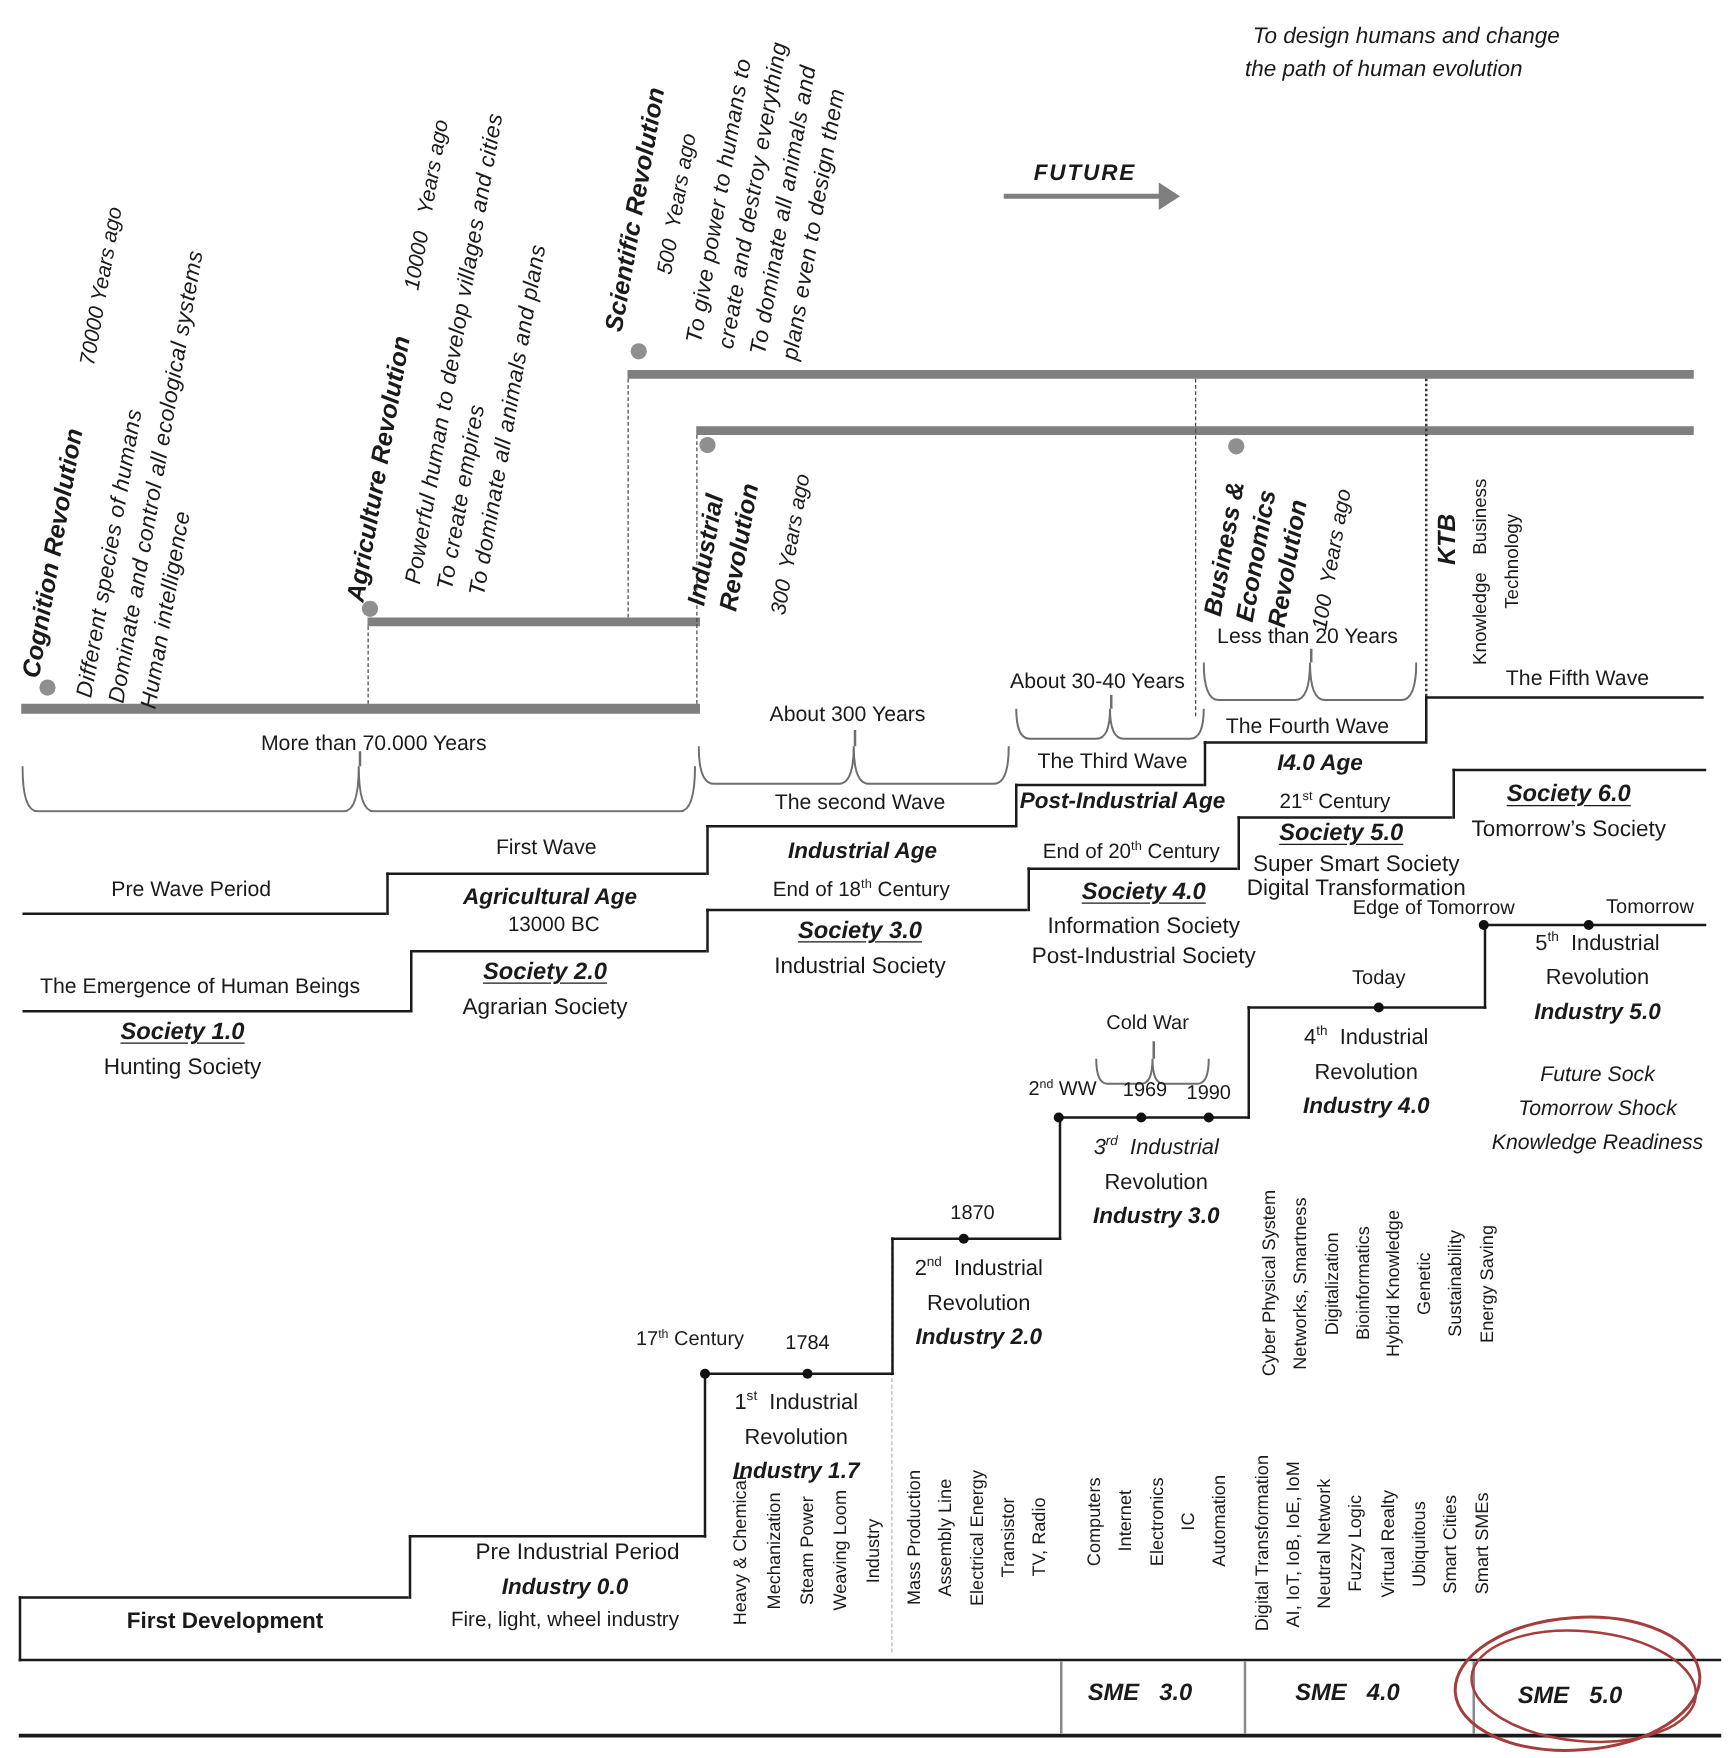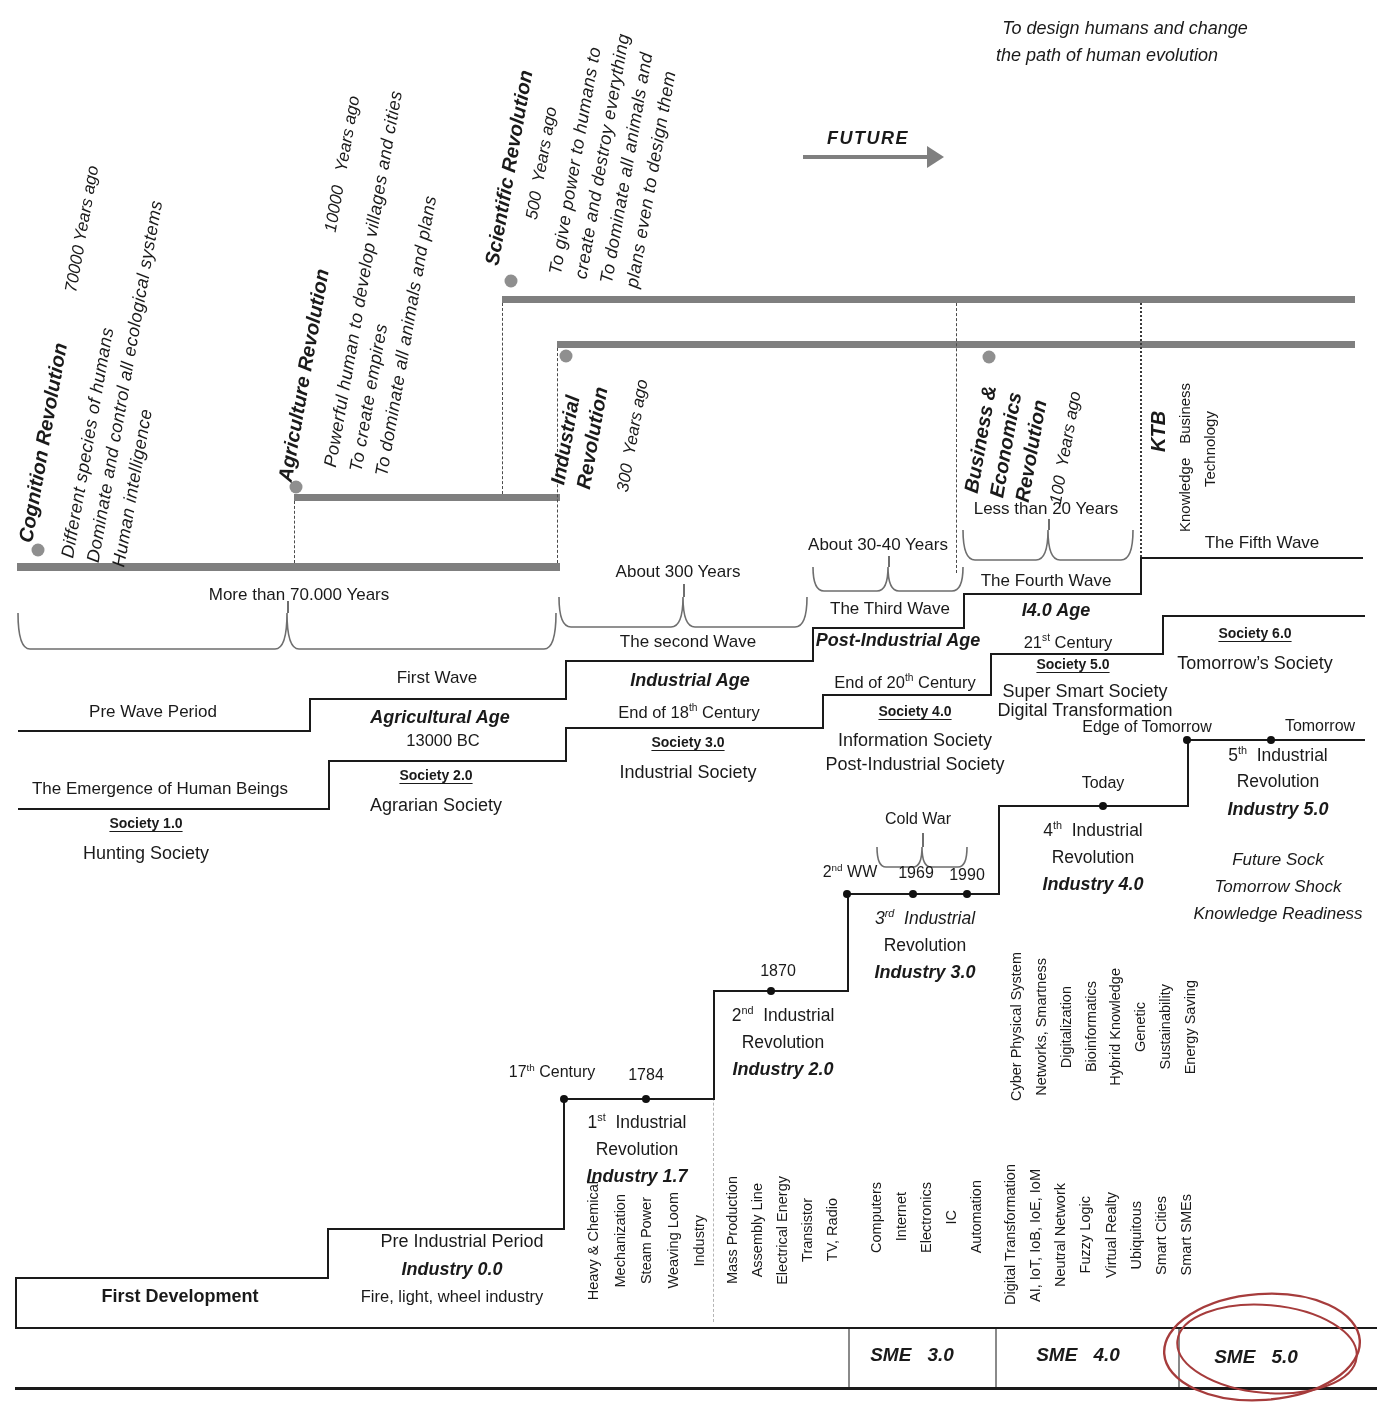--- a/index.html
+++ b/index.html
@@ -2,21 +2,21 @@
 <html><head>
 <meta charset="utf-8">
 <style>
   html,body{margin:0;padding:0;background:#fff;}
   .canvas{position:relative;width:1384px;height:1406px;background:#ffffff;overflow:hidden;
           font-family:"Liberation Sans",sans-serif;color:#1a1a1a;}
   
   .lbl{position:absolute;transform:translateX(-50%);white-space:nowrap;font-size:17px;text-align:center;line-height:1.15;}
   .xs{font-size:16px;} .md{font-size:16.5px;} .lg{font-size:18px;}
   .b{font-weight:bold;} .i{font-style:italic;} .bi{font-weight:bold;font-style:italic;}
-  .soc-name{font-size:14px;font-weight:bold;text-decoration:underline;text-underline-offset:3px;}
+  .soc-name{font-size:19px;font-weight:bold;text-decoration:underline;text-underline-offset:3px;font-style:italic;}
   .soc-desc{font-size:18px;}
   .age{font-size:18px;font-weight:bold;font-style:italic;}
   .rev-line{font-size:17.5px;}
   .ind-name{font-size:18px;font-weight:bold;font-style:italic;}
   .note{font-size:17px;font-style:italic;}
   .sme-lbl{position:absolute;transform:translateX(-50%);font-size:19px;font-weight:bold;font-style:italic;white-space:nowrap;}
   .sme-lbl .ver{margin-left:16px;}
   
   .hline,.vline{position:absolute;background:#1a1a1a;}
   .hline{height:2px;} .vline{width:2px;}

